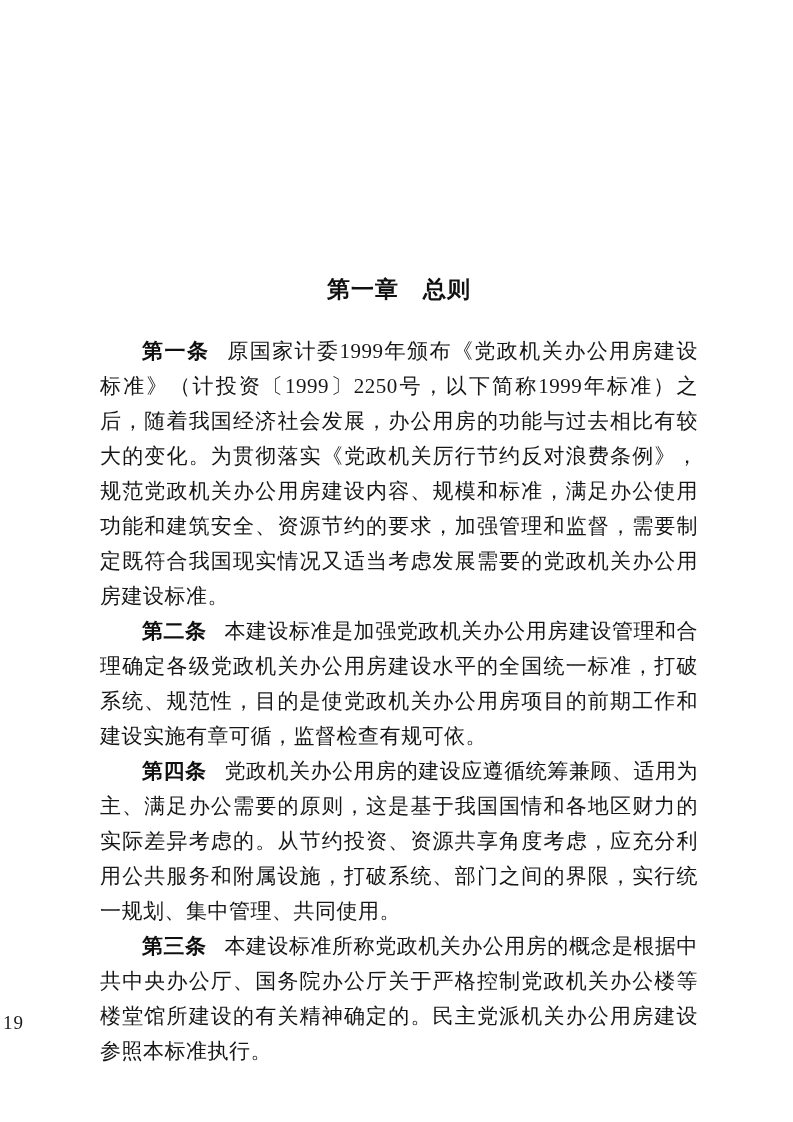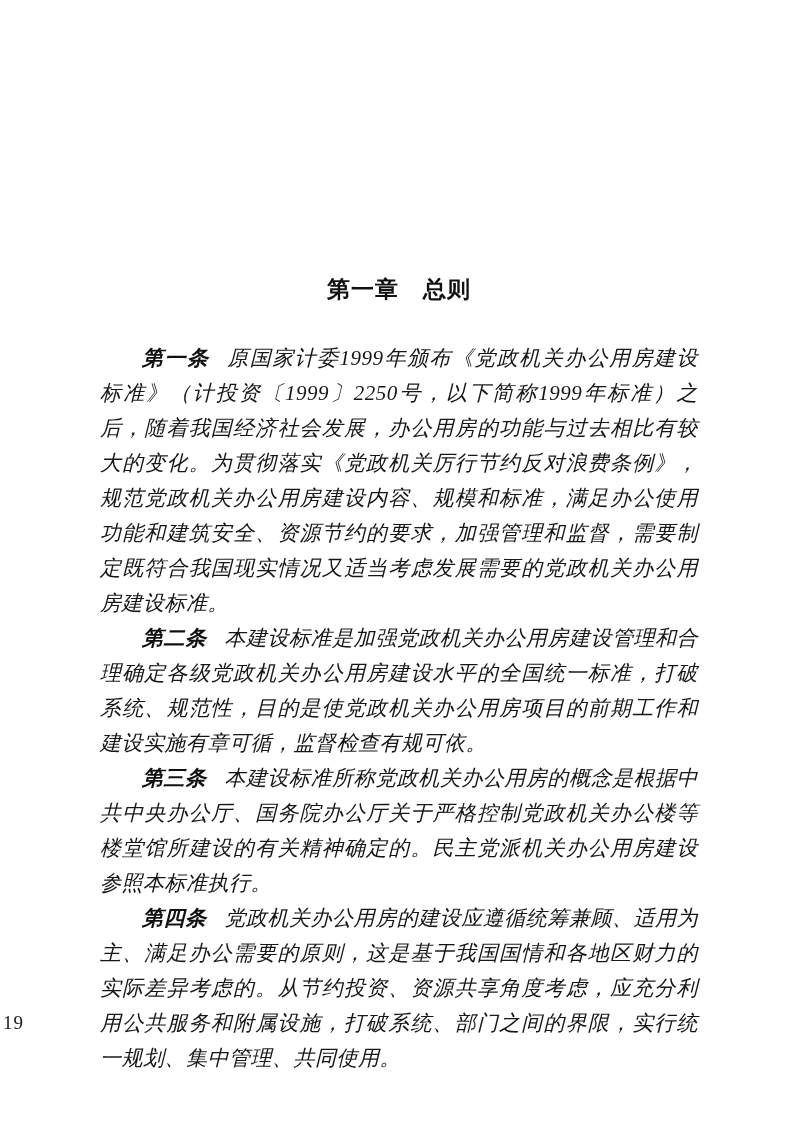--- a/index.html
+++ b/index.html
@@ -16,37 +16,36 @@
     font-family: "Liberation Serif", "DejaVu Serif", serif;
     color: #161616;
   }
   .content {
     position: absolute;
     left: 100px;
     top: 274px;
     width: 598px;
   }
   .chapter-title {
-    margin: 0 0 35px 0;
+    margin: 0 0 28px 0;
     text-align: center;
     font-size: 23px;
     line-height: 32px;
     font-weight: bold;
     letter-spacing: 1px;
     color: #111111;
   }
   .article {
     margin: 0;
     font-size: 21px;
     line-height: 35px;
     text-align: justify;
     text-align-last: left;
     text-indent: 2em;
     letter-spacing: 0.5px;
-    font-style: italic;
   }
   .article-label {
     font-weight: bold;
     margin-right: 0.85em;
     color: #101010;
   }
   .page-footer {
     position: absolute;
     left: 3px;
     top: 1012px;
@@ -69,25 +68,25 @@
 
     <p class="article">
       <span class="article-label">第一条</span><span>原国家计委1999年颁布《党政机关办公用房建设标准》（计投资〔1999〕2250号，以下简称1999年标准）之后，随着我国经济社会发展，办公用房的功能与过去相比有较大的变化。为贯彻落实《党政机关厉行节约反对浪费条例》，规范党政机关办公用房建设内容、规模和标准，满足办公使用功能和建筑安全、资源节约的要求，加强管理和监督，需要制定既符合我国现实情况又适当考虑发展需要的党政机关办公用房建设标准。</span>
     </p>
 
     <p class="article">
       <span class="article-label">第二条</span><span>本建设标准是加强党政机关办公用房建设管理和合理确定各级党政机关办公用房建设水平的全国统一标准，打破系统、规范性，目的是使党政机关办公用房项目的前期工作和建设实施有章可循，监督检查有规可依。</span>
     </p>
 
     <p class="article">
-      <span class="article-label">第三条</span><span>本建设标准所称党政机关办公用房的概念是根据中共中央办公厅、国务院办公厅关于严格控制党政机关办公楼等楼堂馆所建设的有关精神确定的。民主党派机关办公用房建设参照本标准执行。</span>
+      <span class="article-label">第四条</span><span>党政机关办公用房的建设应遵循统筹兼顾、适用为主、满足办公需要的原则，这是基于我国国情和各地区财力的实际差异考虑的。从节约投资、资源共享角度考虑，应充分利用公共服务和附属设施，打破系统、部门之间的界限，实行统一规划、集中管理、共同使用。</span>
     </p>
 
     <p class="article">
-      <span class="article-label">第四条</span><span>党政机关办公用房的建设应遵循统筹兼顾、适用为主、满足办公需要的原则，这是基于我国国情和各地区财力的实际差异考虑的。从节约投资、资源共享角度考虑，应充分利用公共服务和附属设施，打破系统、部门之间的界限，实行统一规划、集中管理、共同使用。</span>
+      <span class="article-label">第三条</span><span>本建设标准所称党政机关办公用房的概念是根据中共中央办公厅、国务院办公厅关于严格控制党政机关办公楼等楼堂馆所建设的有关精神确定的。民主党派机关办公用房建设参照本标准执行。</span>
     </p>
 
   </div>
 
   <div class="page-footer">
     <span class="page-number">19</span>
   </div>
 </div>
 
 </body></html>

